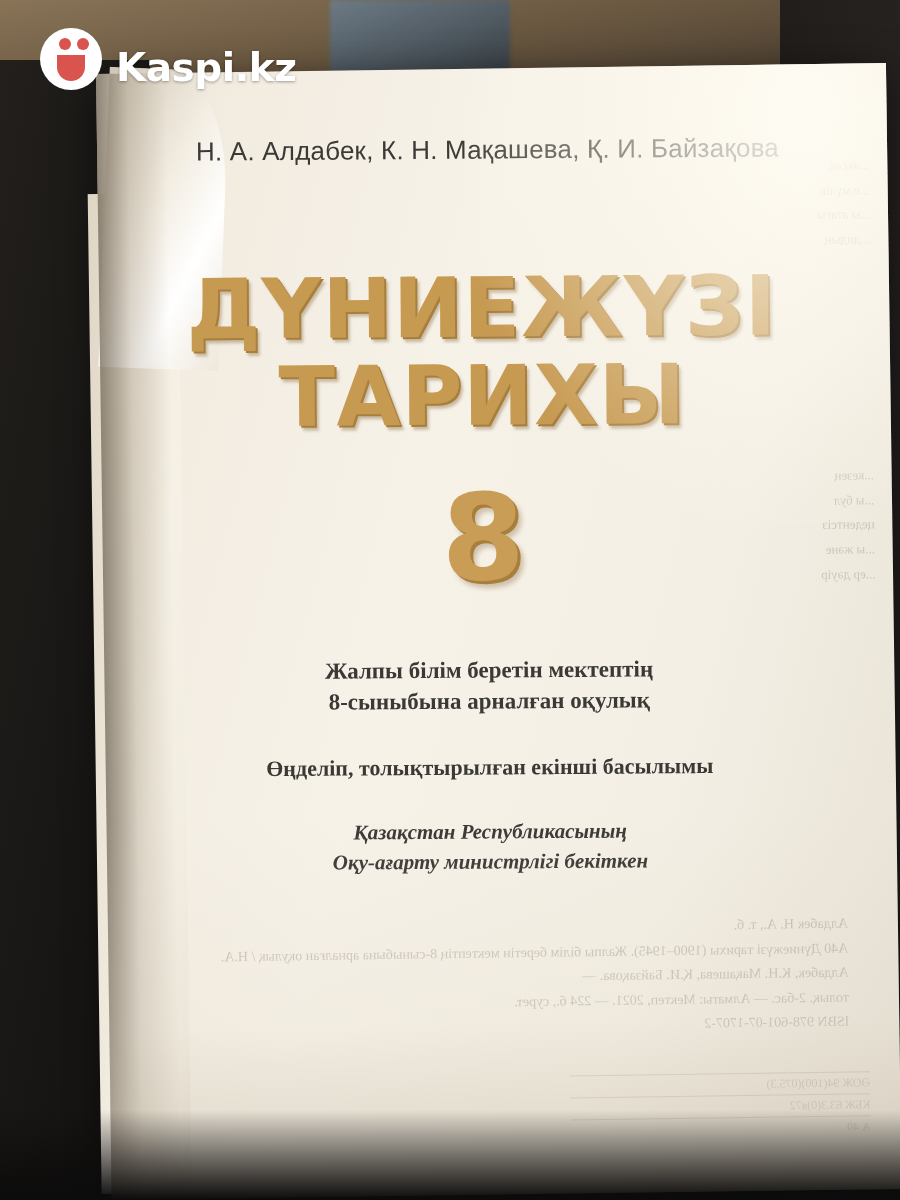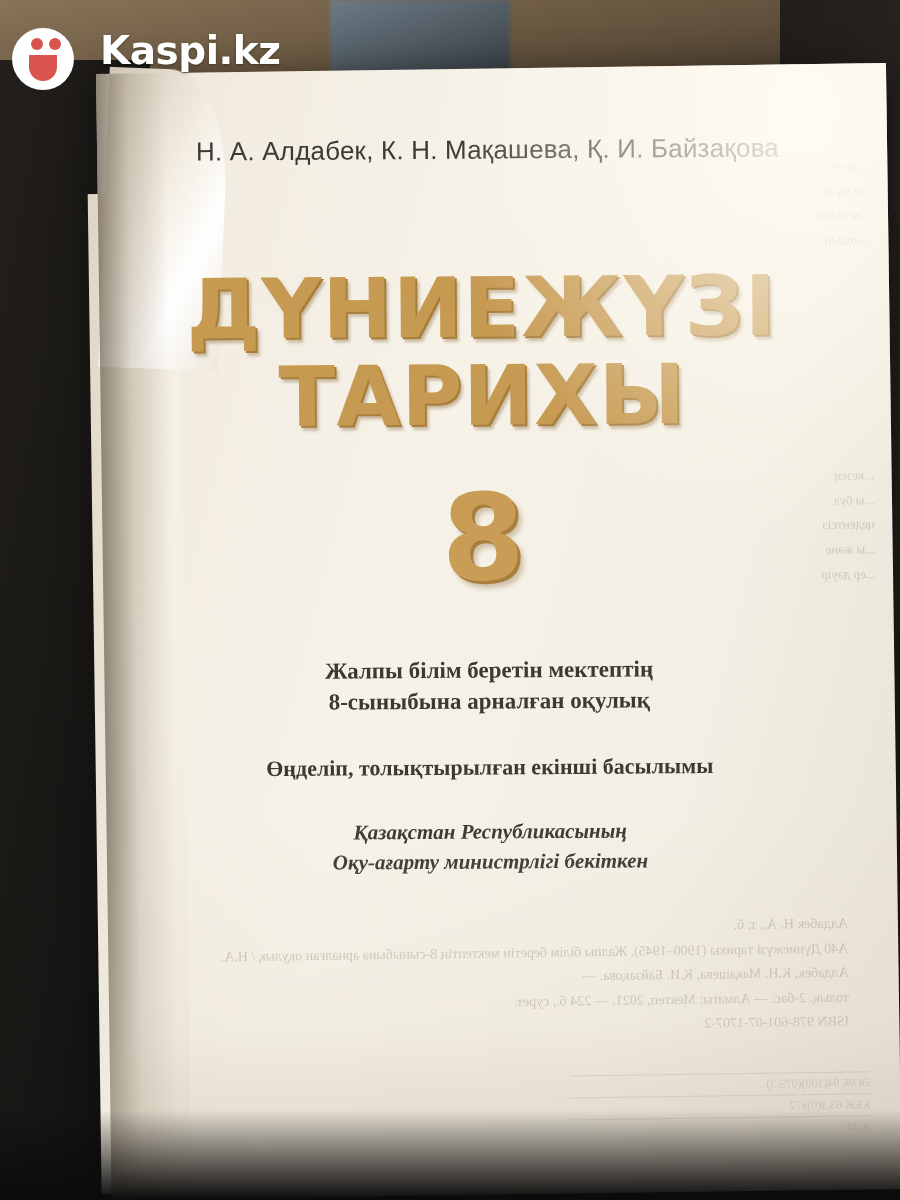--- a/index.html
+++ b/index.html
@@ -195,24 +195,24 @@
     font-family: "Liberation Serif", serif;
     font-size: 12px;
     transform: scaleX(-1);
     pointer-events: none;
   }
   .ghost-table div { padding: 3px 0; border-top: 1px solid rgba(120,112,98,.22); }
 
   
   .watermark {
     position: absolute;
-    left: 12px; top: 28px;
+    left: 40px; top: 28px;
     display: flex;
-    align-items: flex-start;
-    gap: 26px;
+    align-items: flex-end;
+    gap: 14px;
     z-index: 30;
   }
   .wm-badge {
     width: 62px; height: 62px;
     border-radius: 50%;
     background: #ffffff;
     position: relative;
     flex: none;
   }
   .wm-badge::before {

